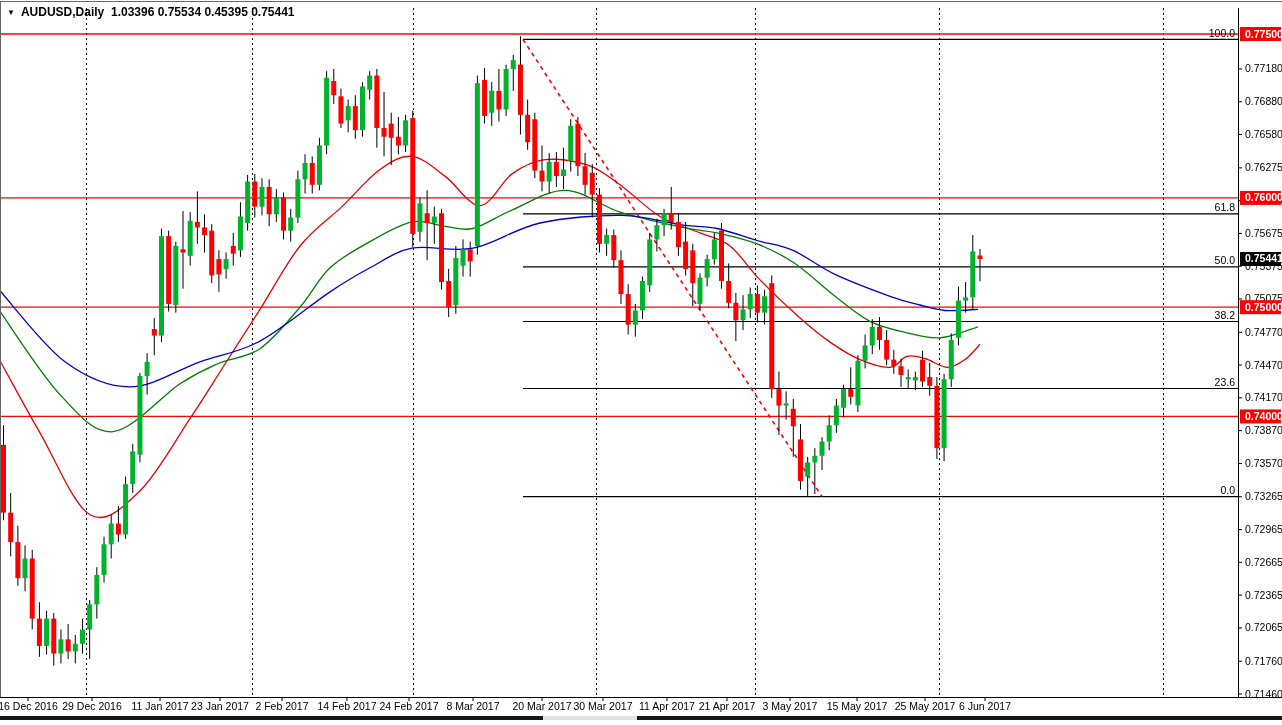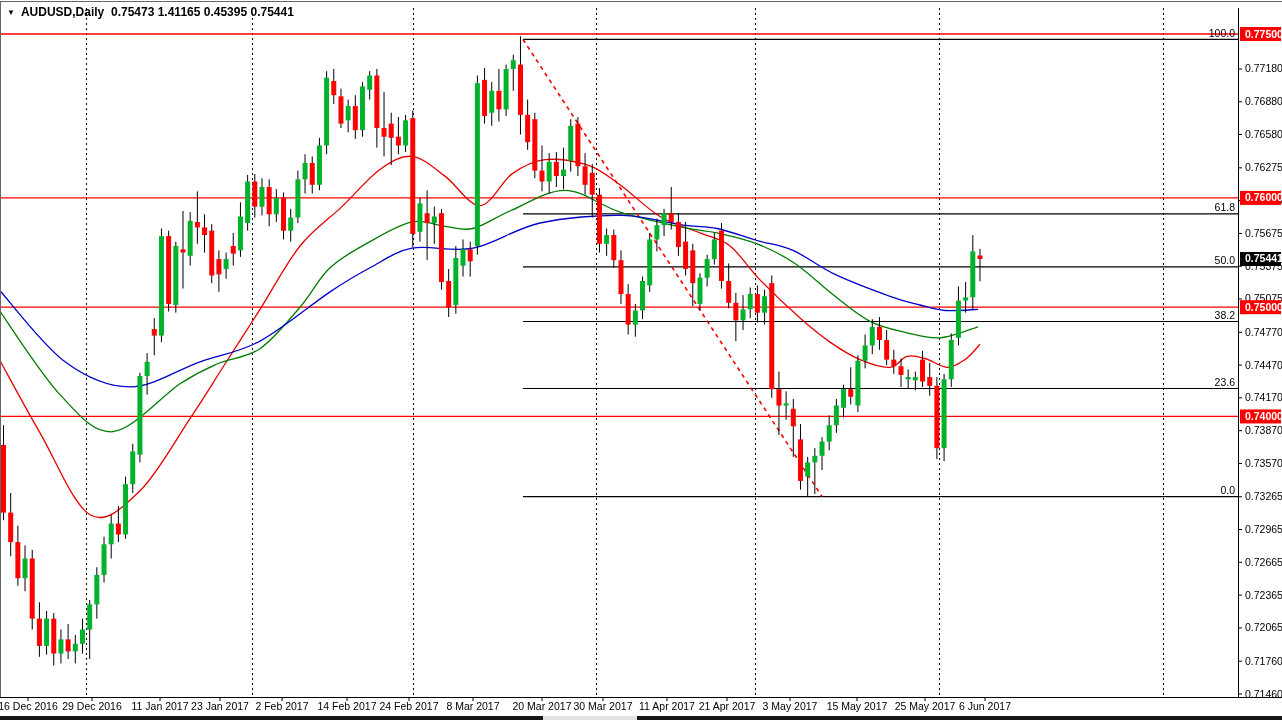--- a/index.html
+++ b/index.html
@@ -419,20 +419,20 @@
         <text x="1245" y="310.67880794702006" class="badgetxt">0.75000</text>
         <rect x="1240" y="409.4503311258281" width="41" height="14" fill="#ff0000"></rect>
         <text x="1245" y="419.9503311258281" class="badgetxt">0.74000</text>
         <rect x="1240" y="251.9900662251655" width="41" height="14" fill="#000000"></rect>
         <text x="1245" y="262.4900662251655" class="badgetxt">0.75441</text>
       </g>
       <line x1="0.5" y1="1" x2="0.5" y2="697" stroke="#666666" stroke-width="1"></line>
       <line x1="0" y1="1.5" x2="1282" y2="1.5" stroke="#666666" stroke-width="1"></line>
     </svg>
 
-  <div id="title-bar"><span class="arr">▼</span><span>AUDUSD,Daily</span>  <span>0.75473</span> <span>1.41165</span> <span>0.45395</span> <span>0.75441</span></div>
+  <div id="title-bar"><span class="arr">▼</span><span>AUDUSD,Daily</span>  <span>1.03396</span> <span>0.75534</span> <span>0.45395</span> <span>0.75441</span></div>
 
   <div id="scrollbar">
     <div class="sb-seg" id="sb-left" style="left: 0px; width: 543px;"></div>
     <div id="sb-thumb" style="left: 543px; width: 94px;"></div>
     <div class="sb-seg" id="sb-right" style="left: 637px; width: 645px;"></div>
   </div>
 </div>
 
 </body></html>

